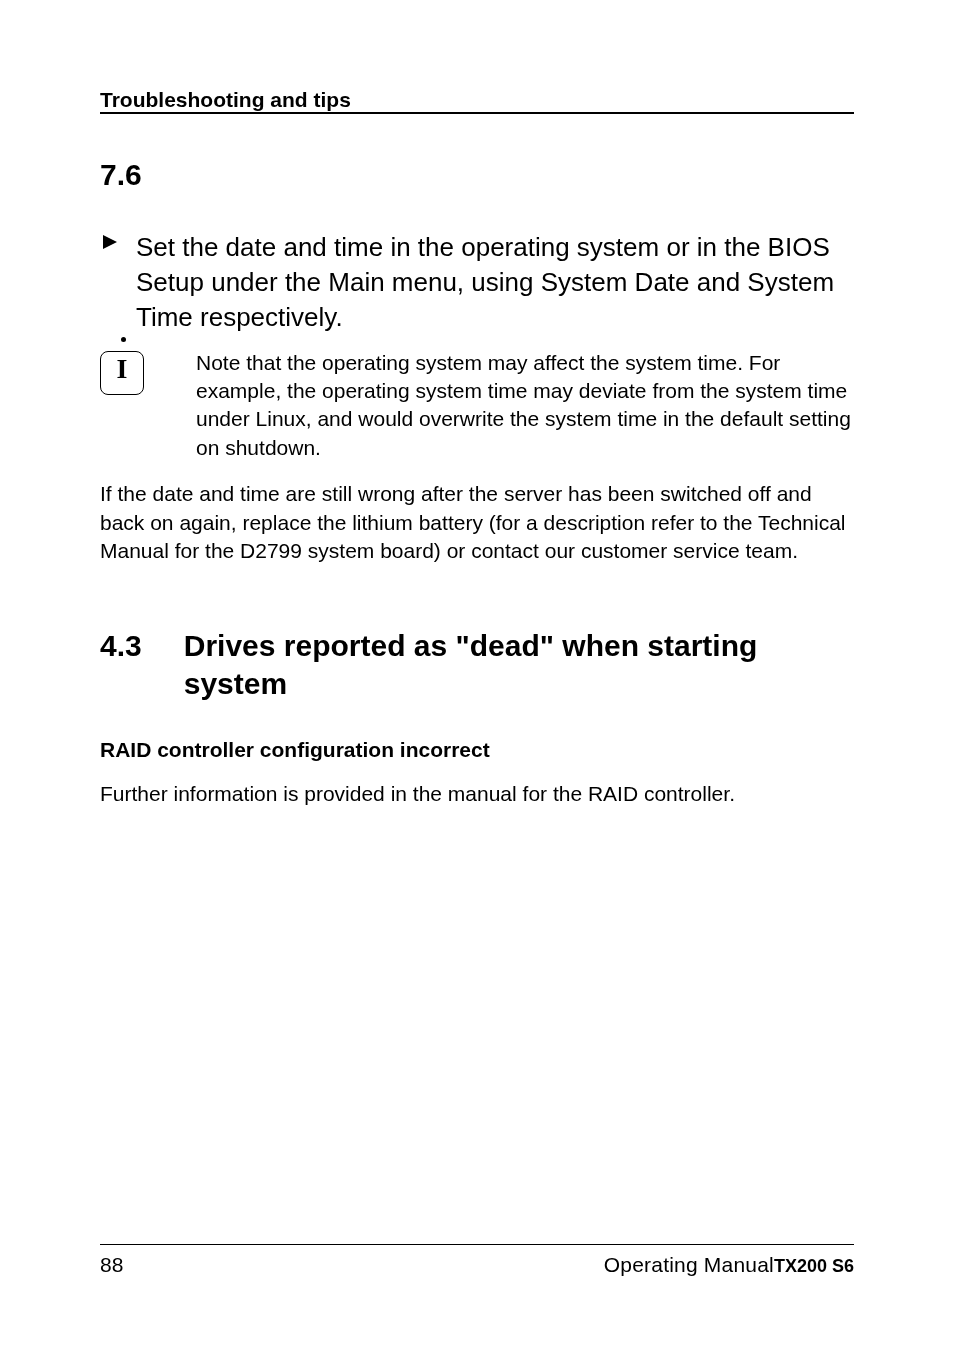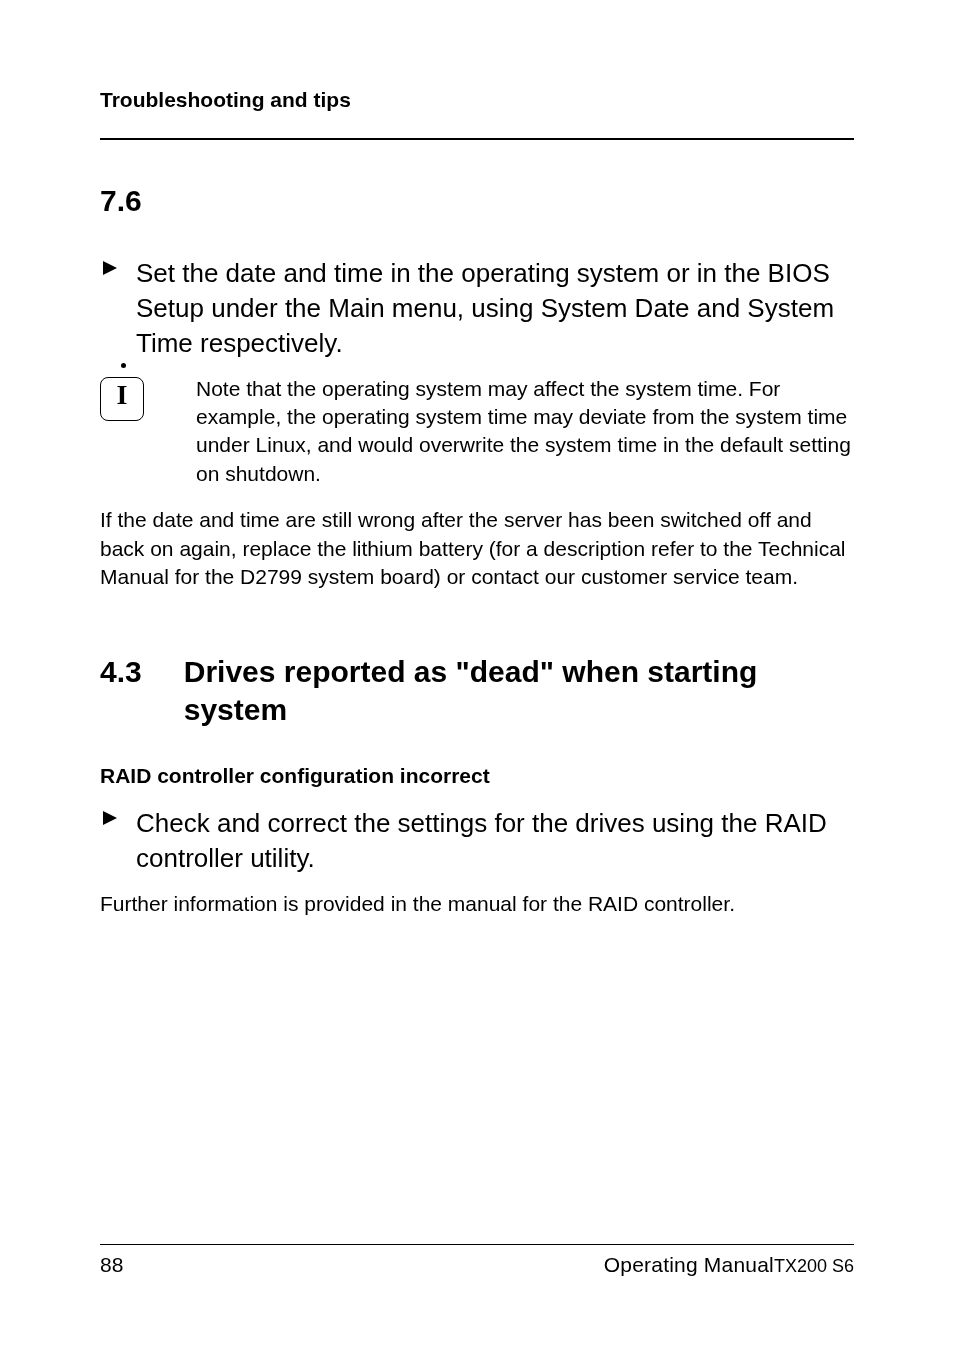--- a/index.html
+++ b/index.html
@@ -8,21 +8,21 @@
   .page {
     position: absolute;
     left: 100px;
     right: 100px;
     top: 88px;
     bottom: 72px;
   }
   .running-head {
     font-weight: 700;
     font-size: 21px;
-    padding-bottom: 26px;
+    padding-bottom: 0;
     border-bottom: 2.5px solid #000;
     margin-bottom: 42px;
   }
   .section-head {
     display: flex;
     gap: 42px;
     font-weight: 700;
     font-size: 30px;
     margin-bottom: 36px;
     line-height: 1.25;
@@ -88,21 +88,21 @@
     right: 100px;
     bottom: 72px;
     border-top: 1.5px solid #000;
     padding-top: 8px;
     display: flex;
     align-items: baseline;
     font-size: 21px;
   }
   .footer .page-no { flex: 0 0 auto; }
   .footer .center { flex: 1 1 auto; text-align: right; letter-spacing: 0.2px; }
-  .footer .right { flex: 0 0 auto; font-size: 18px; }
+  .footer .right { flex: 0 0 auto; font-size: 18px; font-weight: bold; }
 </style>
 </head>
 <body>
 
 <div class="page">
 
   <div class="running-head">Troubleshooting and tips</div>
 
   <div class="section-head">
     <div class="num">7.6</div>
@@ -131,28 +131,20 @@
 
   <div class="spacer-lg"></div>
 
   <div class="section-head">
     <div class="num">4.3</div>
     <div class="title">Drives reported as "dead" when starting system</div>
   </div>
 
   <div class="subhead">RAID controller configuration incorrect</div>
 
-  <div class="bullet-row">
-    <div class="marker">
-      <svg viewBox="0 0 10 10">
-          <polygon points="0,0 10,5 0,10" fill="#000"></polygon>
-        </svg>
-    </div>
-    <div class="text">Check and correct the settings for the drives using the RAID controller utility.</div>
-  </div>
 
   <div class="body-text">Further information is provided in the manual for the RAID controller.</div>
 
 </div>
 
 <div class="footer">
   <div class="page-no">88</div>
   <div class="center">Operating Manual</div>
   <div class="right">TX200 S6</div>
 </div>

